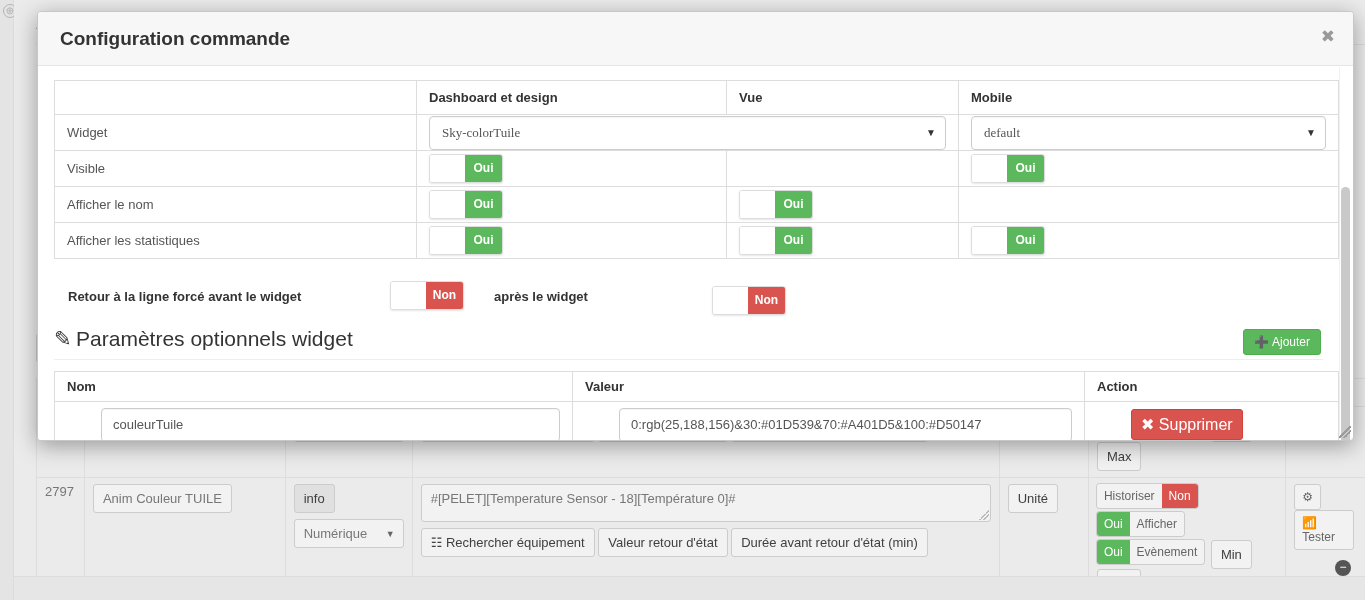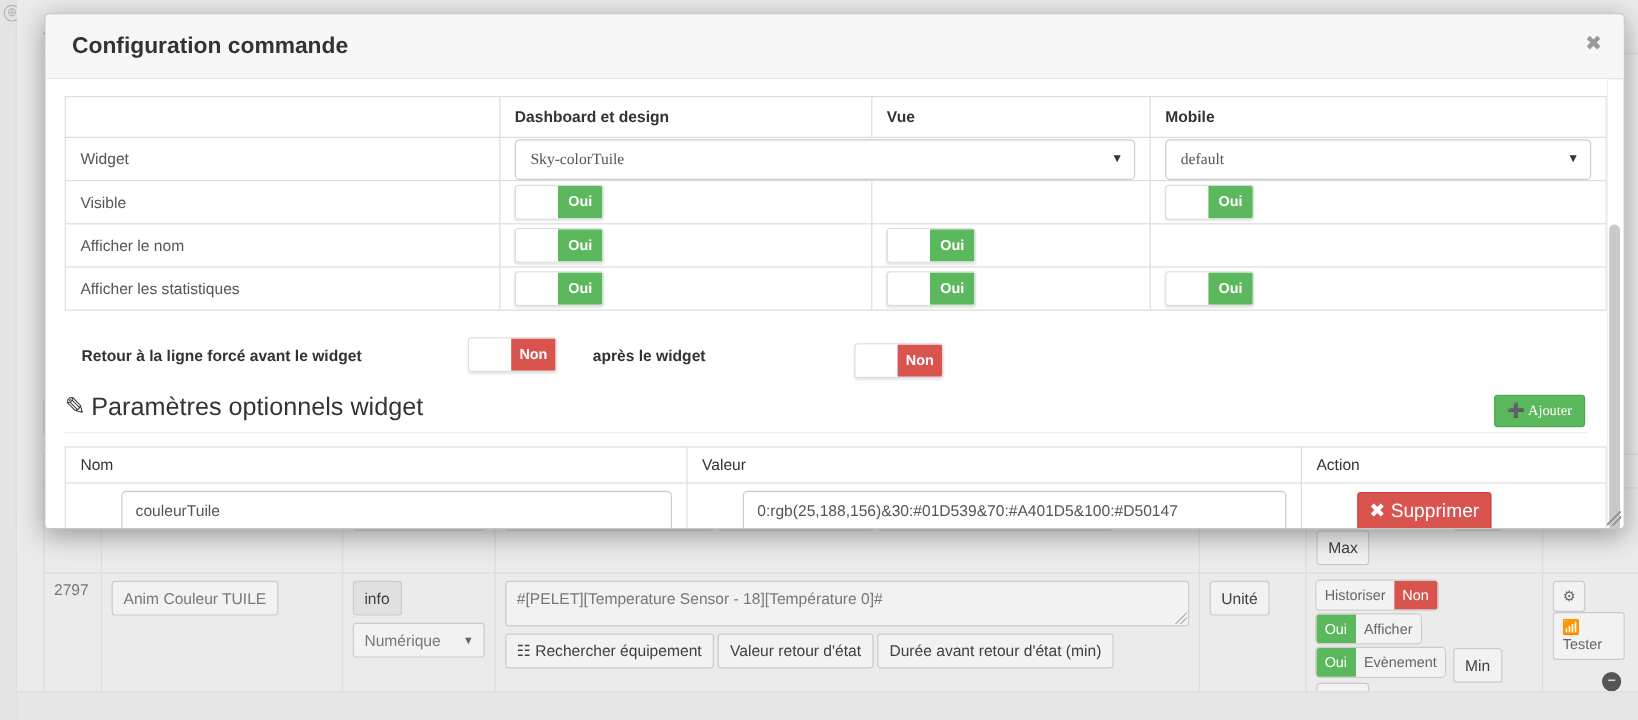--- a/index.html
+++ b/index.html
@@ -229,33 +229,33 @@
     border-bottom: 1px solid #eee; padding-bottom: 8px;
   }
   .params-title {
     font-size: 21px; color: #333; font-weight: normal;
     display: inline-block;
   }
   .btn-add {
     position: absolute; right: 2px; top: 2px;
     background: #5cb85c; border: 1px solid #4cae4c; border-radius: 3px;
     color: #fff; font-size: 12px; padding: 5px 10px; cursor: pointer;
-    font-family: Liberation Serif, serif;
+    font-family: Liberation Sans, sans-serif;
   }
 
   
   table.prm {
     width: 1284px; border-collapse: collapse; table-layout: fixed;
     margin-top: 11px;
   }
   table.prm th, table.prm td {
     border: 1px solid #ddd; padding: 0 12px; height: 30px;
     vertical-align: middle; font-size: 13px; color: #333;
   }
-  table.prm th { font-weight: normal; text-align: left; }
+  table.prm th { font-weight: bold; text-align: left; }
   table.prm td.cell { height: 46px; padding-left: 46px; }
   .p-nom { width: 518px; }
   .p-val { width: 512px; }
   .p-act { width: 254px; }
 
   .finput {
     width: 100%; height: 34px;
     background: #fff; border: 1px solid #ccc; border-radius: 4px;
     font-size: 13px; color: #555; padding: 0 11px; line-height: 32px;
     box-shadow: inset 0 1px 1px rgba(0,0,0,.04);

